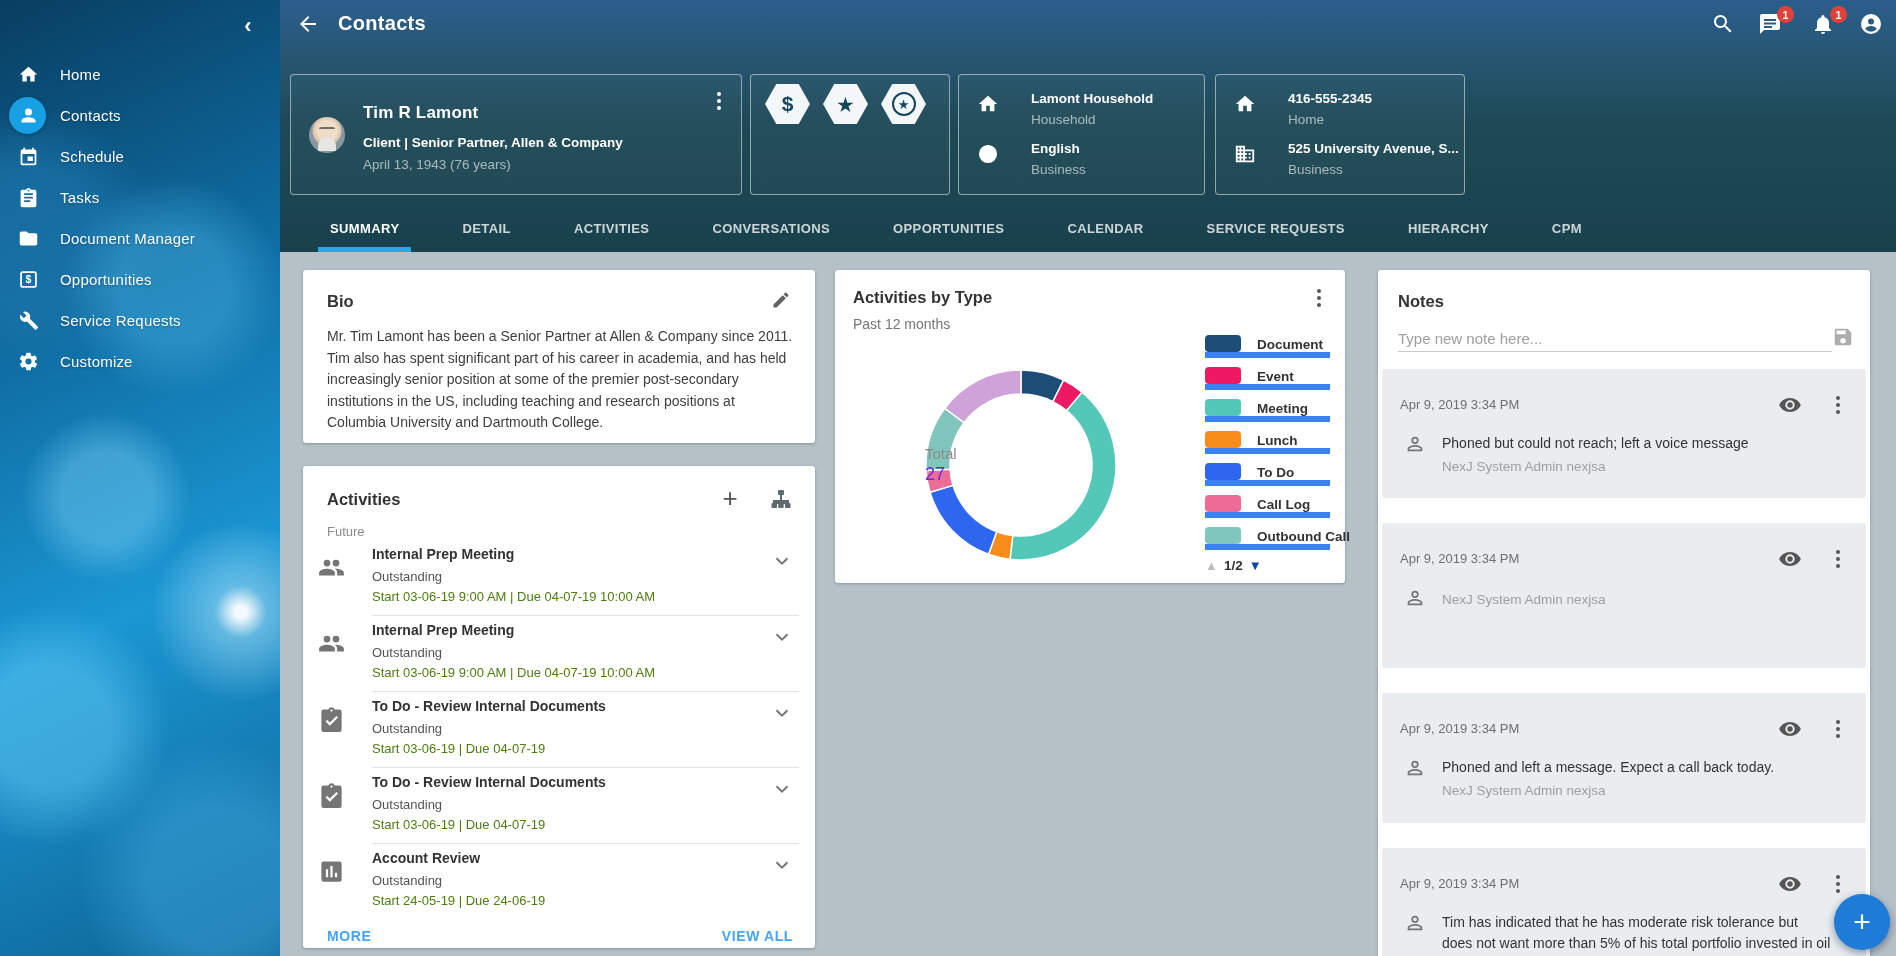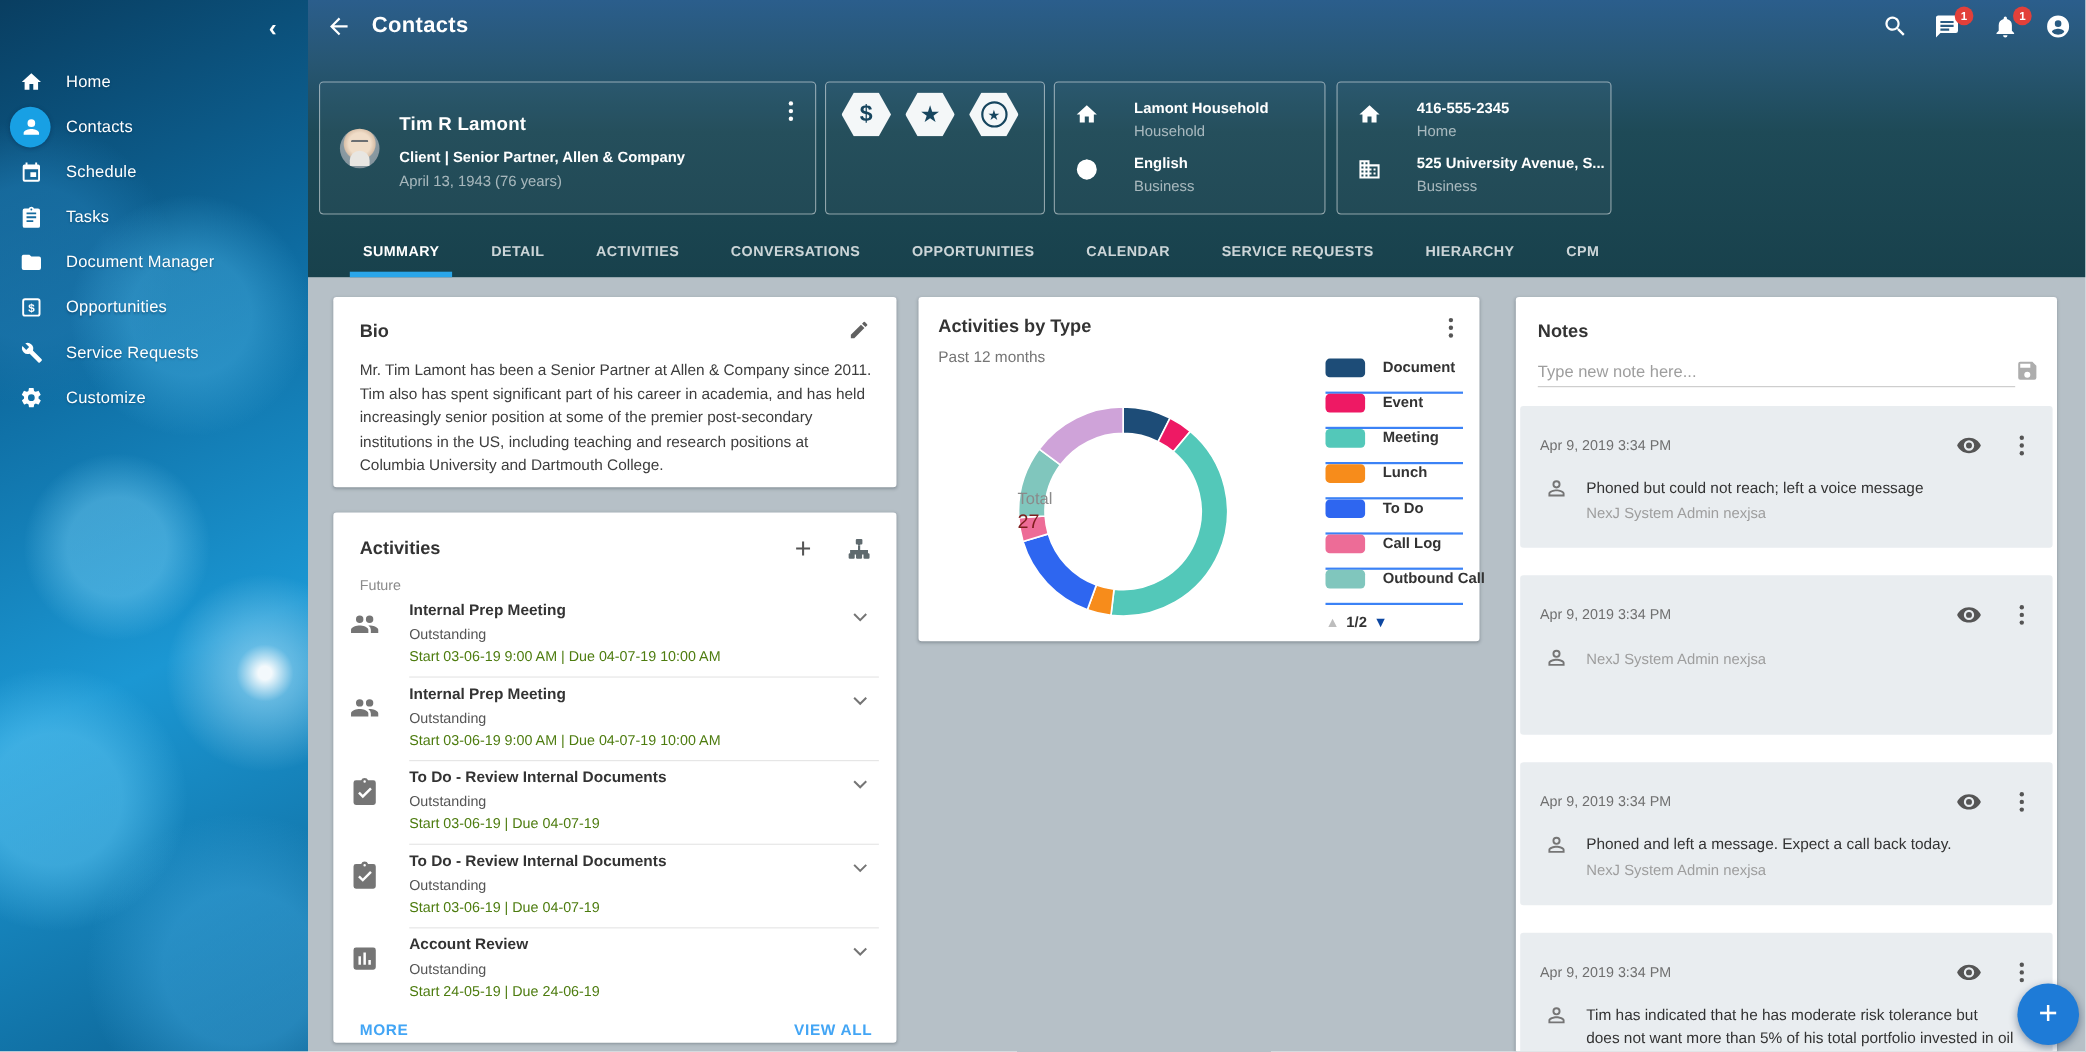--- a/index.html
+++ b/index.html
@@ -65,21 +65,21 @@
 
   .info-card .row { position:absolute; left:0; width:100%; }
   .ic-icon { position:absolute; left:18px; top:2px; width:22px; height:22px; }
   .ic-icon svg { width:22px; height:22px; fill:#fff; }
   .ic-primary { position:absolute; left:72px; top:0; color:#fff; font-size:13.5px; font-weight:bold; white-space:nowrap; }
   .ic-secondary { position:absolute; left:72px; top:21px; color:rgba(255,255,255,.6); font-size:13.5px; }
   .household-card { left:678px; top:74px; width:247px; height:121px; }
   .contact-card { left:935px; top:74px; width:250px; height:121px; }
 
   
-  .tabs { position:absolute; left:50px; top:205px; height:47px; display:flex; align-items:center; gap:47px; }
+  .tabs { position:absolute; left:50px; top:205px; height:47px; display:flex; align-items:center; gap:63px; }
   .tab { position:relative; color:rgba(255,255,255,.78); font-size:13px; font-weight:bold; letter-spacing:.4px; cursor:pointer; height:47px; display:flex; align-items:center; }
   .tab.active { color:#fff; }
   .tab.active::after { content:""; position:absolute; left:-12px; right:-12px; bottom:0; height:5px; background:#2aa6e9; }
 
   
   .card { position:absolute; background:#fff; border-radius:3px; box-shadow:0 1px 3px rgba(30,40,50,.3); }
   .card-title { font-size:16.5px; font-weight:bold; color:#333; }
 
   .bio-card { left:303px; top:270px; width:512px; height:173px; }
   .bio-title { position:absolute; left:24px; top:22px; }
@@ -107,23 +107,23 @@
   .acts-viewall { position:absolute; right:22px; top:462px;text-align:center; }
 
   .chart-card { left:835px; top:270px; width:510px; height:313px; }
   .chart-title { position:absolute; left:18px; top:18px; }
   .chart-kebab { position:absolute; right:16px; top:16px; }
   .chart-kebab i { background:#555; }
   .chart-sub { position:absolute; left:18px; top:46px; font-size:14px; color:#757575; }
   .donut-wrap { position:absolute; left:90px; top:99px; width:192px; height:192px; }
   .donut-center { position:absolute; left:0; top:0; width:192px; height:192px; display:flex; flex-direction:column; justify-content:center; pointer-events:none; }
   .donut-center .t1 { font-size:15px; color:#8a8a8a; }
-  .donut-center .t2 { font-size:18px; color:#7f1d1d; margin-top:2px; }
+  .donut-center .t2 { font-size:18px; color:#6d28d9; margin-top:2px; }
   .legend { position:absolute; left:370px; top:56px; width:125px; }
-  .legend-row { display:flex; align-items:flex-start; height:32px; border-bottom:2px solid #3b82f6; }
+  .legend-row { display:flex; align-items:flex-end; height:32px; border-bottom:6px solid #3b82f6; }
   .swatch { width:36px; height:17px; border-radius:4px; flex:0 0 36px; }
   .legend-label { margin-left:16px; font-size:13.5px; font-weight:bold; color:#333; white-space:nowrap; }
   .pager { position:absolute; left:370px; top:288px; display:flex; align-items:center; gap:6px; font-size:14px; }
   .pg-up { color:#bdbdbd; font-size:13px; cursor:pointer; }
   .pg-num { color:#333; font-weight:bold; font-size:13.5px; }
   .pg-down { color:#0d47a1; font-size:13px; cursor:pointer; }
 
   .notes-card { left:1378px; top:270px; width:492px; height:846px; border-radius:3px 3px 0 0; }
   .notes-title { position:absolute; left:20px; top:22px; }
   .note-input { position:absolute; left:20px; top:56px; width:434px; height:26px; border:none; border-bottom:1px solid #c9c9c9;

